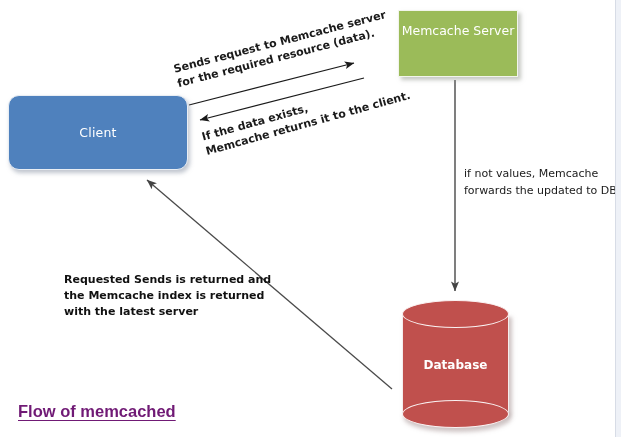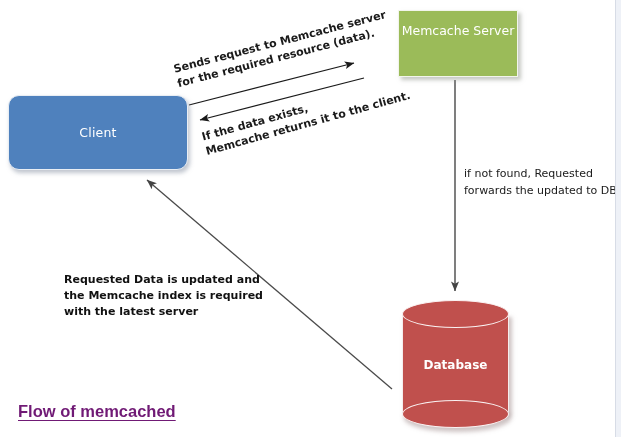--- a/index.html
+++ b/index.html
@@ -236,27 +236,27 @@
     <div>Sends request to Memcache server</div>
     <div>for the required resource (data).</div>
   </div>
 
   <div class="rot-label" id="label-response">
     <div>If the data exists,</div>
     <div>Memcache returns it to the client.</div>
   </div>
 
   <div id="label-notfound">
-    <div>if not found, Requested</div>
+    <div>if not values, Memcache</div>
     <div>forwards the updated to DB</div>
   </div>
 
   <div id="label-returned">
-    <div>Requested Data is updated and</div>
-    <div>the Memcache index is required</div>
+    <div>Requested Sends is returned and</div>
+    <div>the Memcache index is returned</div>
     <div>with the latest server</div>
   </div>
 
   <div id="diagram-title">Flow of memcached</div>
 
   <div id="right-panel"></div>
 
 </div>
 
 </body></html>

